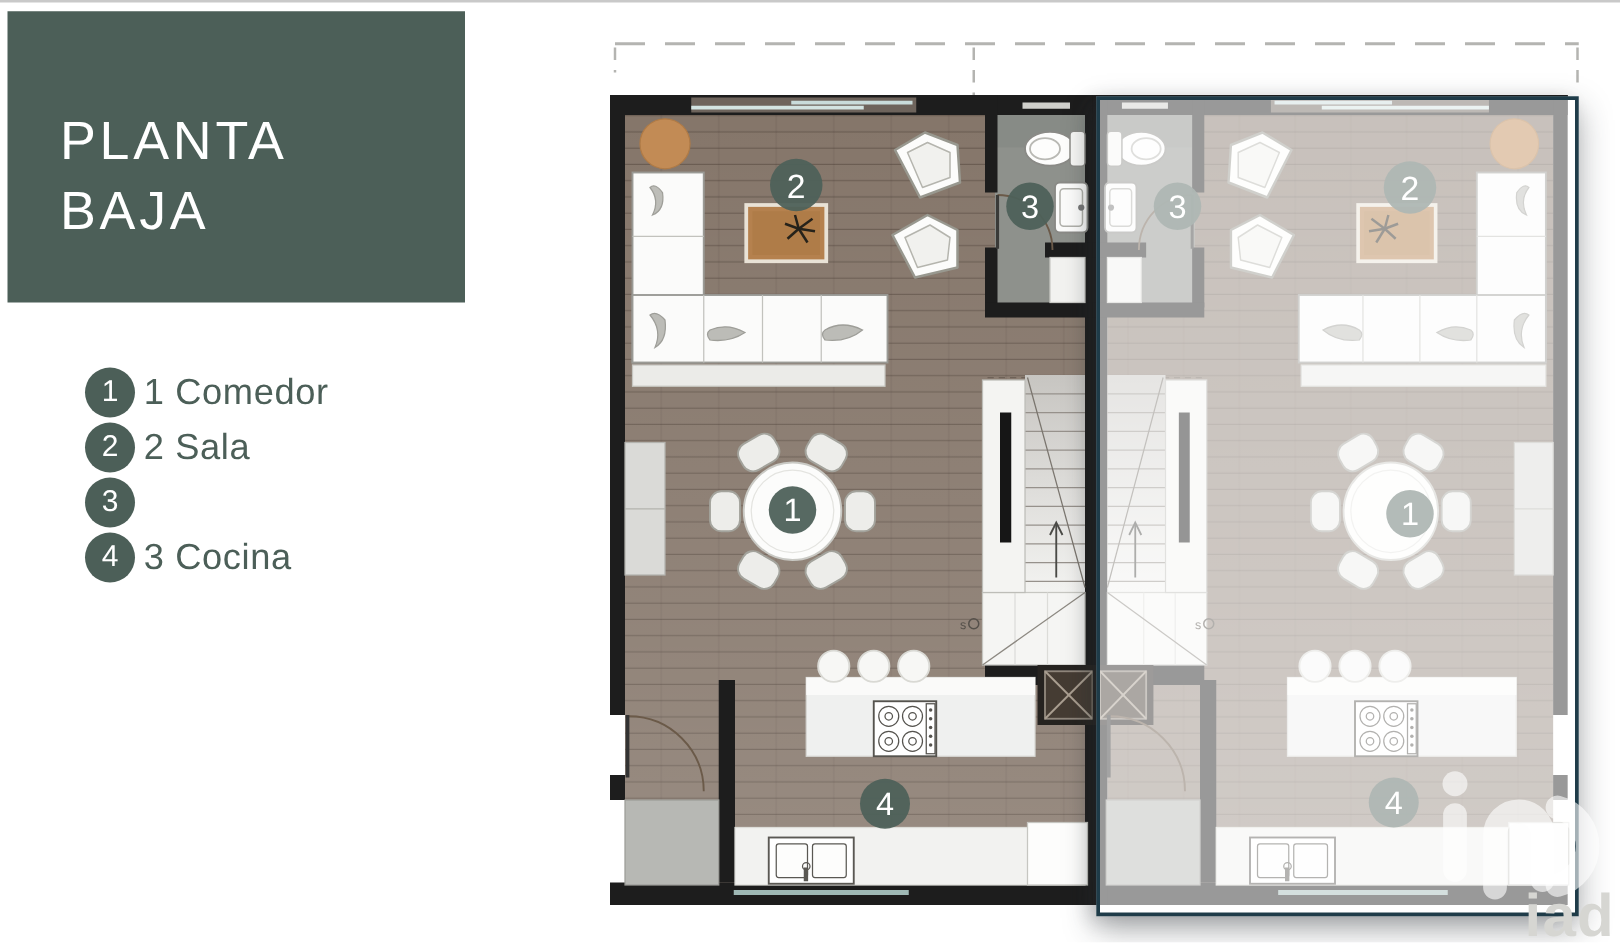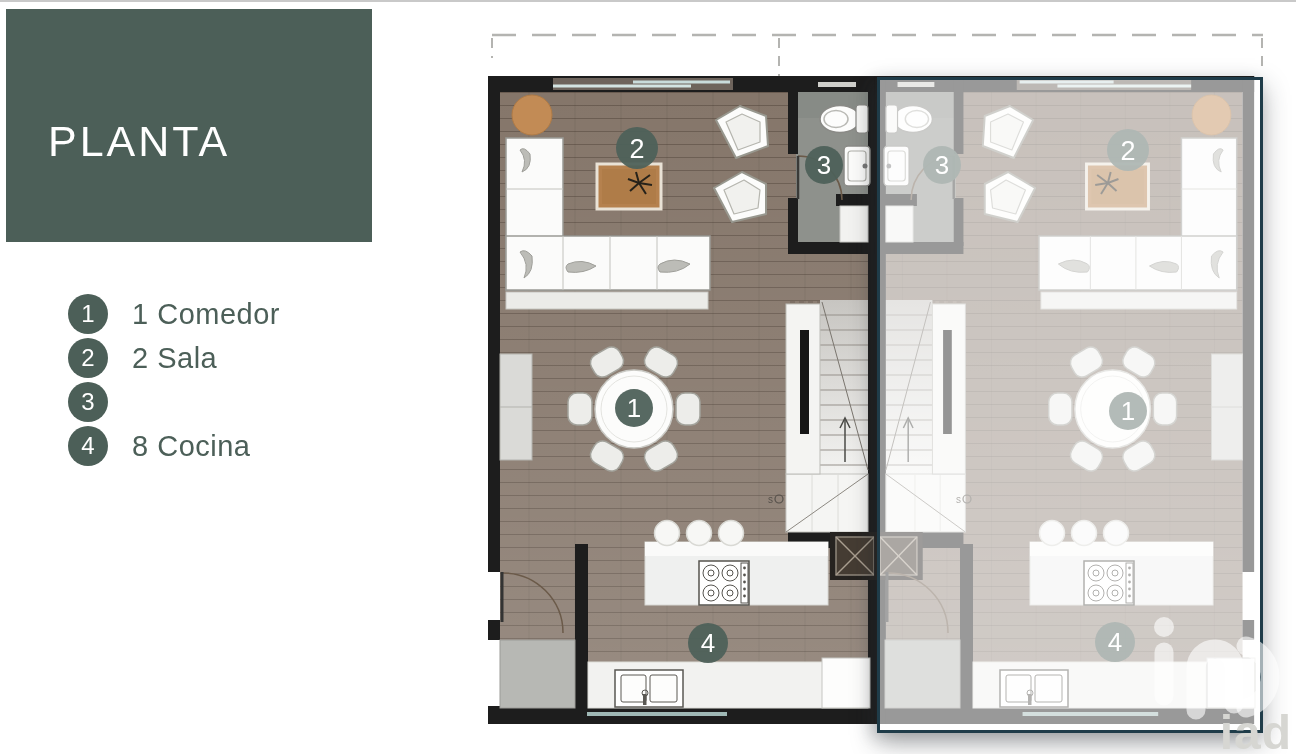--- a/index.html
+++ b/index.html
@@ -10,66 +10,67 @@
   }
   
   .title-card{
     position:absolute;left:6px;top:7px;width:366px;height:233px;
     background:#4c5f58;color:#ffffff;
   }
   .title-card .t-line{
     font-size:43px;letter-spacing:3px;font-weight:400;
     line-height:56px;padding-left:42px;
   }
-  .title-card .t-line:first-child{padding-top:76px;margin-top:28px;}
+  .title-card .t-line:first-child{padding-top:76px;}
   .legend{position:absolute;left:68px;top:290px;}
   .legend-row{display:flex;align-items:center;height:44px;}
   .legend-badge{
     width:40px;height:40px;border-radius:50%;background:#4c5f58;
     color:#fff;font-size:24px;display:flex;align-items:center;justify-content:center;
     flex:0 0 40px;
   }
   .legend-label{
-    margin-left:24px;color:#4c5f58;font-size:29px;letter-spacing:.5px;
+    margin-left:7px;color:#4c5f58;font-size:29px;letter-spacing:.5px;
   }
   
   .plan-svg{position:absolute;left:0;top:0;}
   
   .unit-overlay{
     position:absolute;left:877px;top:75px;width:386px;height:656px;
     background:rgba(255,255,255,0.55);
     border:3px solid #1f3c49;box-sizing:border-box;
     box-shadow:0 10px 24px rgba(40,45,50,.38), -6px 4px 14px rgba(40,45,50,.18);
   }
   .watermark-svg{position:absolute;left:0;top:0;pointer-events:none;}
 </style>
 </head>
 <body>
 
 <div class="stage">
 
   <div class="title-card">
     <div class="t-line">PLANTA</div>
+    <div class="t-line">BAJA</div>
   </div>
 
   <div class="legend">
     <div class="legend-row">
       <div class="legend-badge">1</div>
       <div class="legend-label">1 Comedor</div>
     </div>
     <div class="legend-row">
       <div class="legend-badge">2</div>
       <div class="legend-label">2 Sala</div>
     </div>
     <div class="legend-row">
       <div class="legend-badge">3</div>
     </div>
     <div class="legend-row">
       <div class="legend-badge">4</div>
-      <div class="legend-label">8 Cocina</div>
+      <div class="legend-label">3 Cocina</div>
     </div>
   </div>
 
   <svg class="plan-svg" width="1296" height="754" viewBox="0 0 1296 754">
     <defs>
       <pattern id="wood" width="46" height="13" patternUnits="userSpaceOnUse">
         <rect width="46" height="13" fill="#85766a"></rect>
         <line x1="0" y1="12.5" x2="46" y2="12.5" stroke="rgba(35,26,18,.28)" stroke-width="1"></line>
         <line x1="23" y1="0" x2="23" y2="13" stroke="rgba(35,26,18,.10)" stroke-width="1"></line>
       </pattern>

